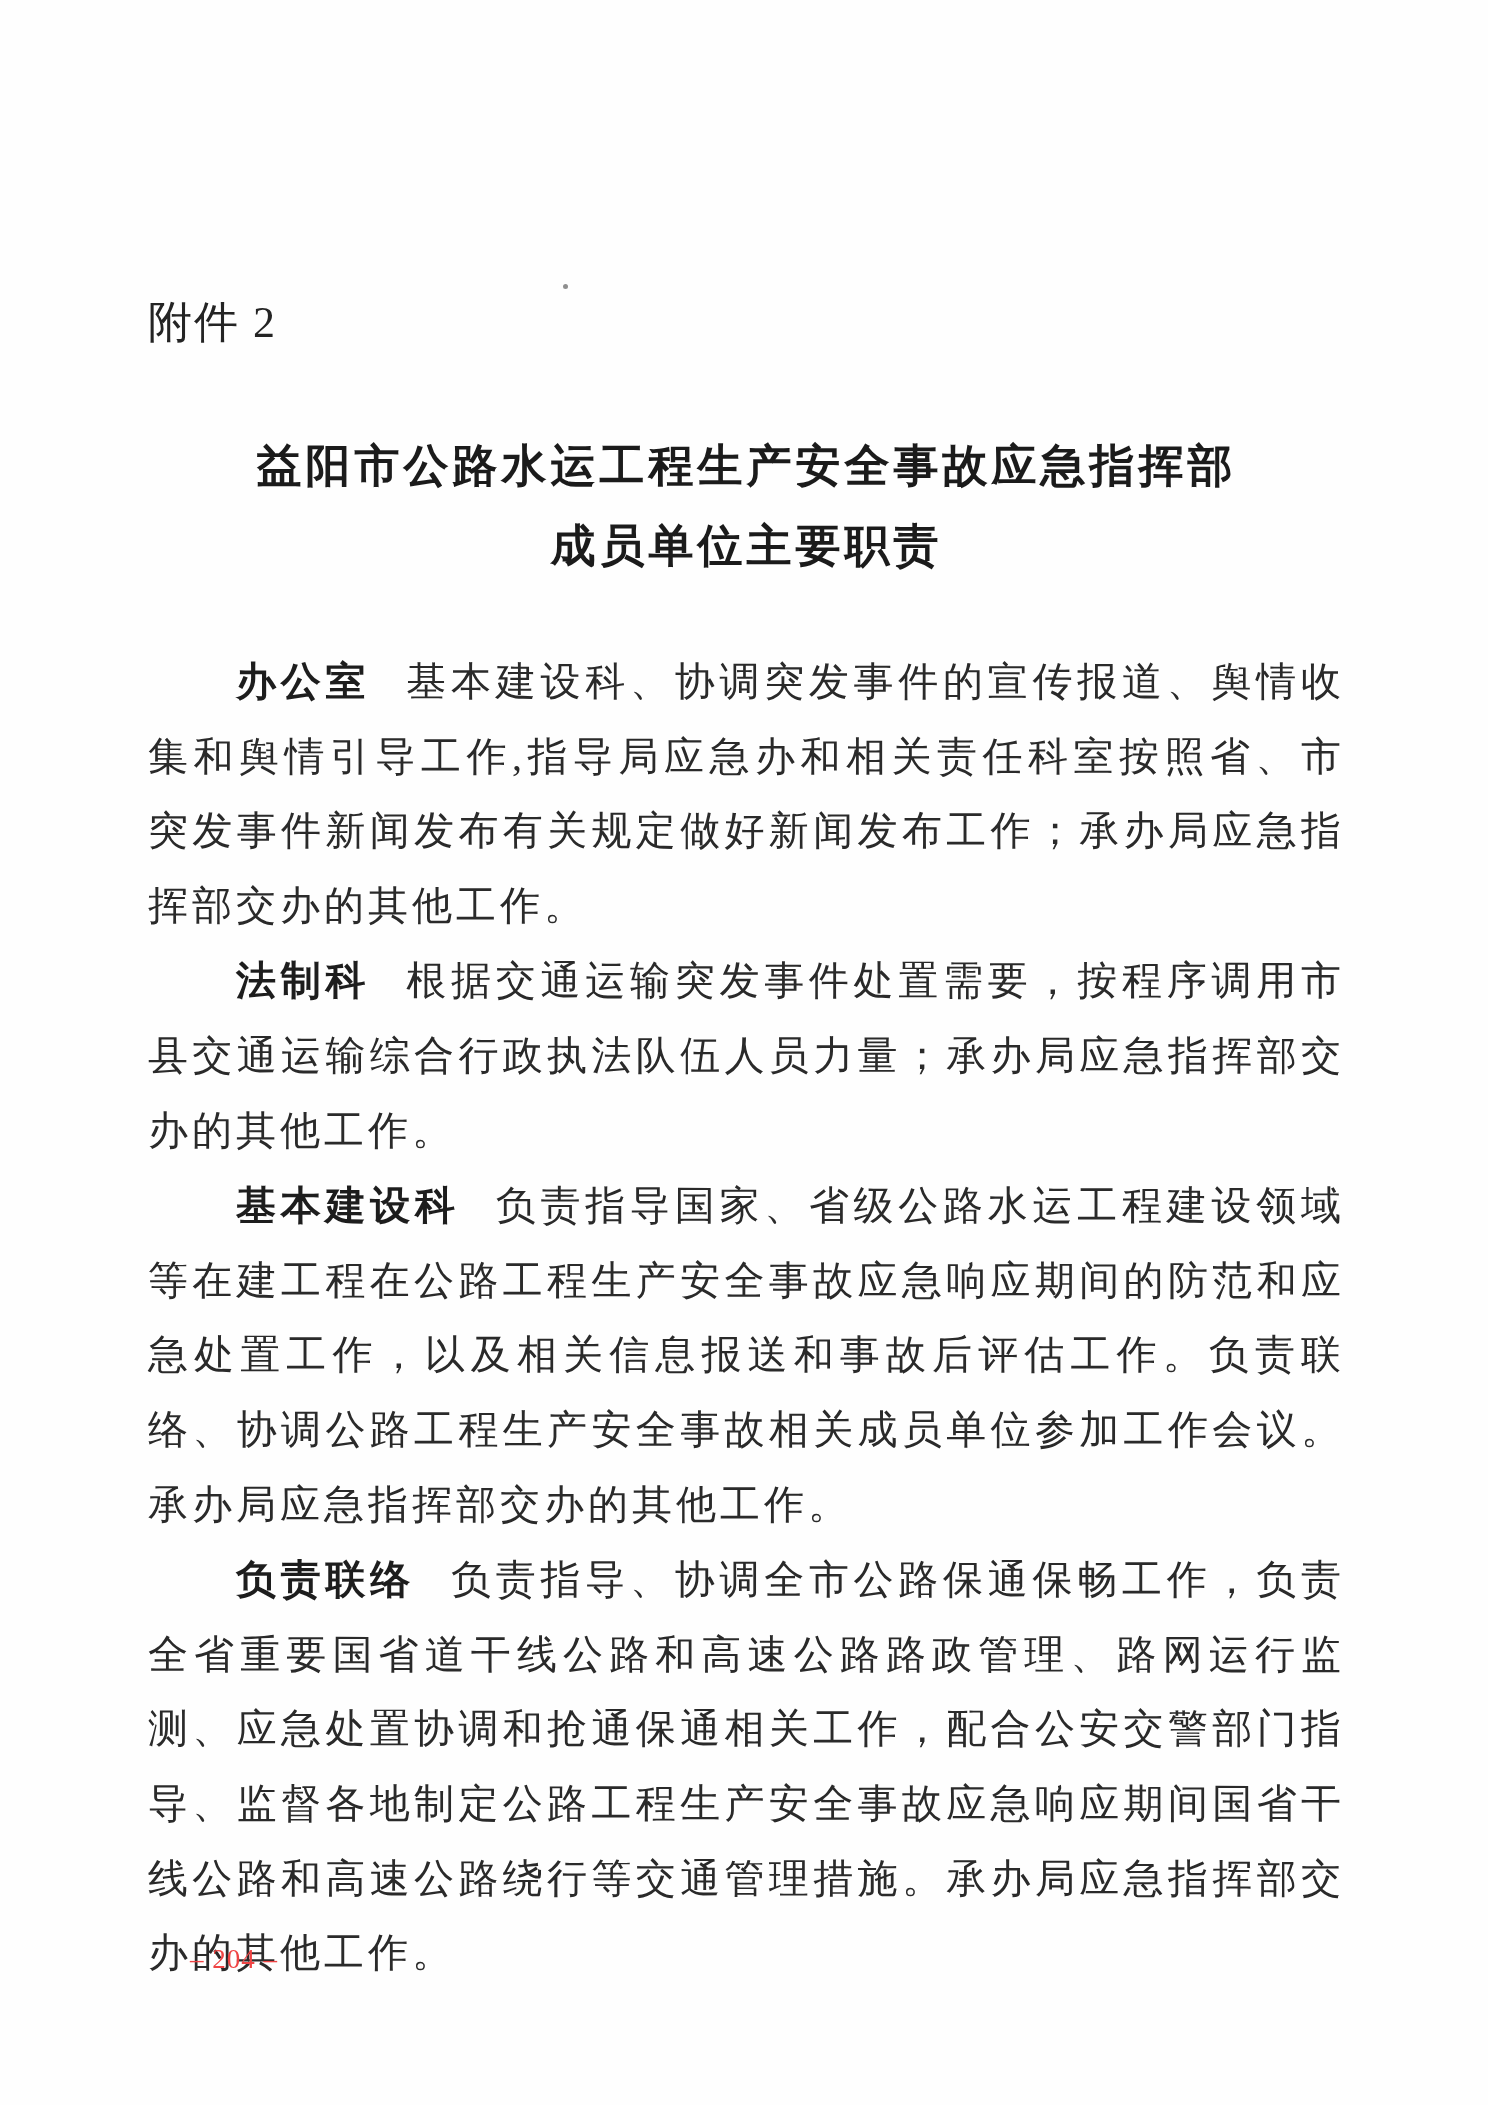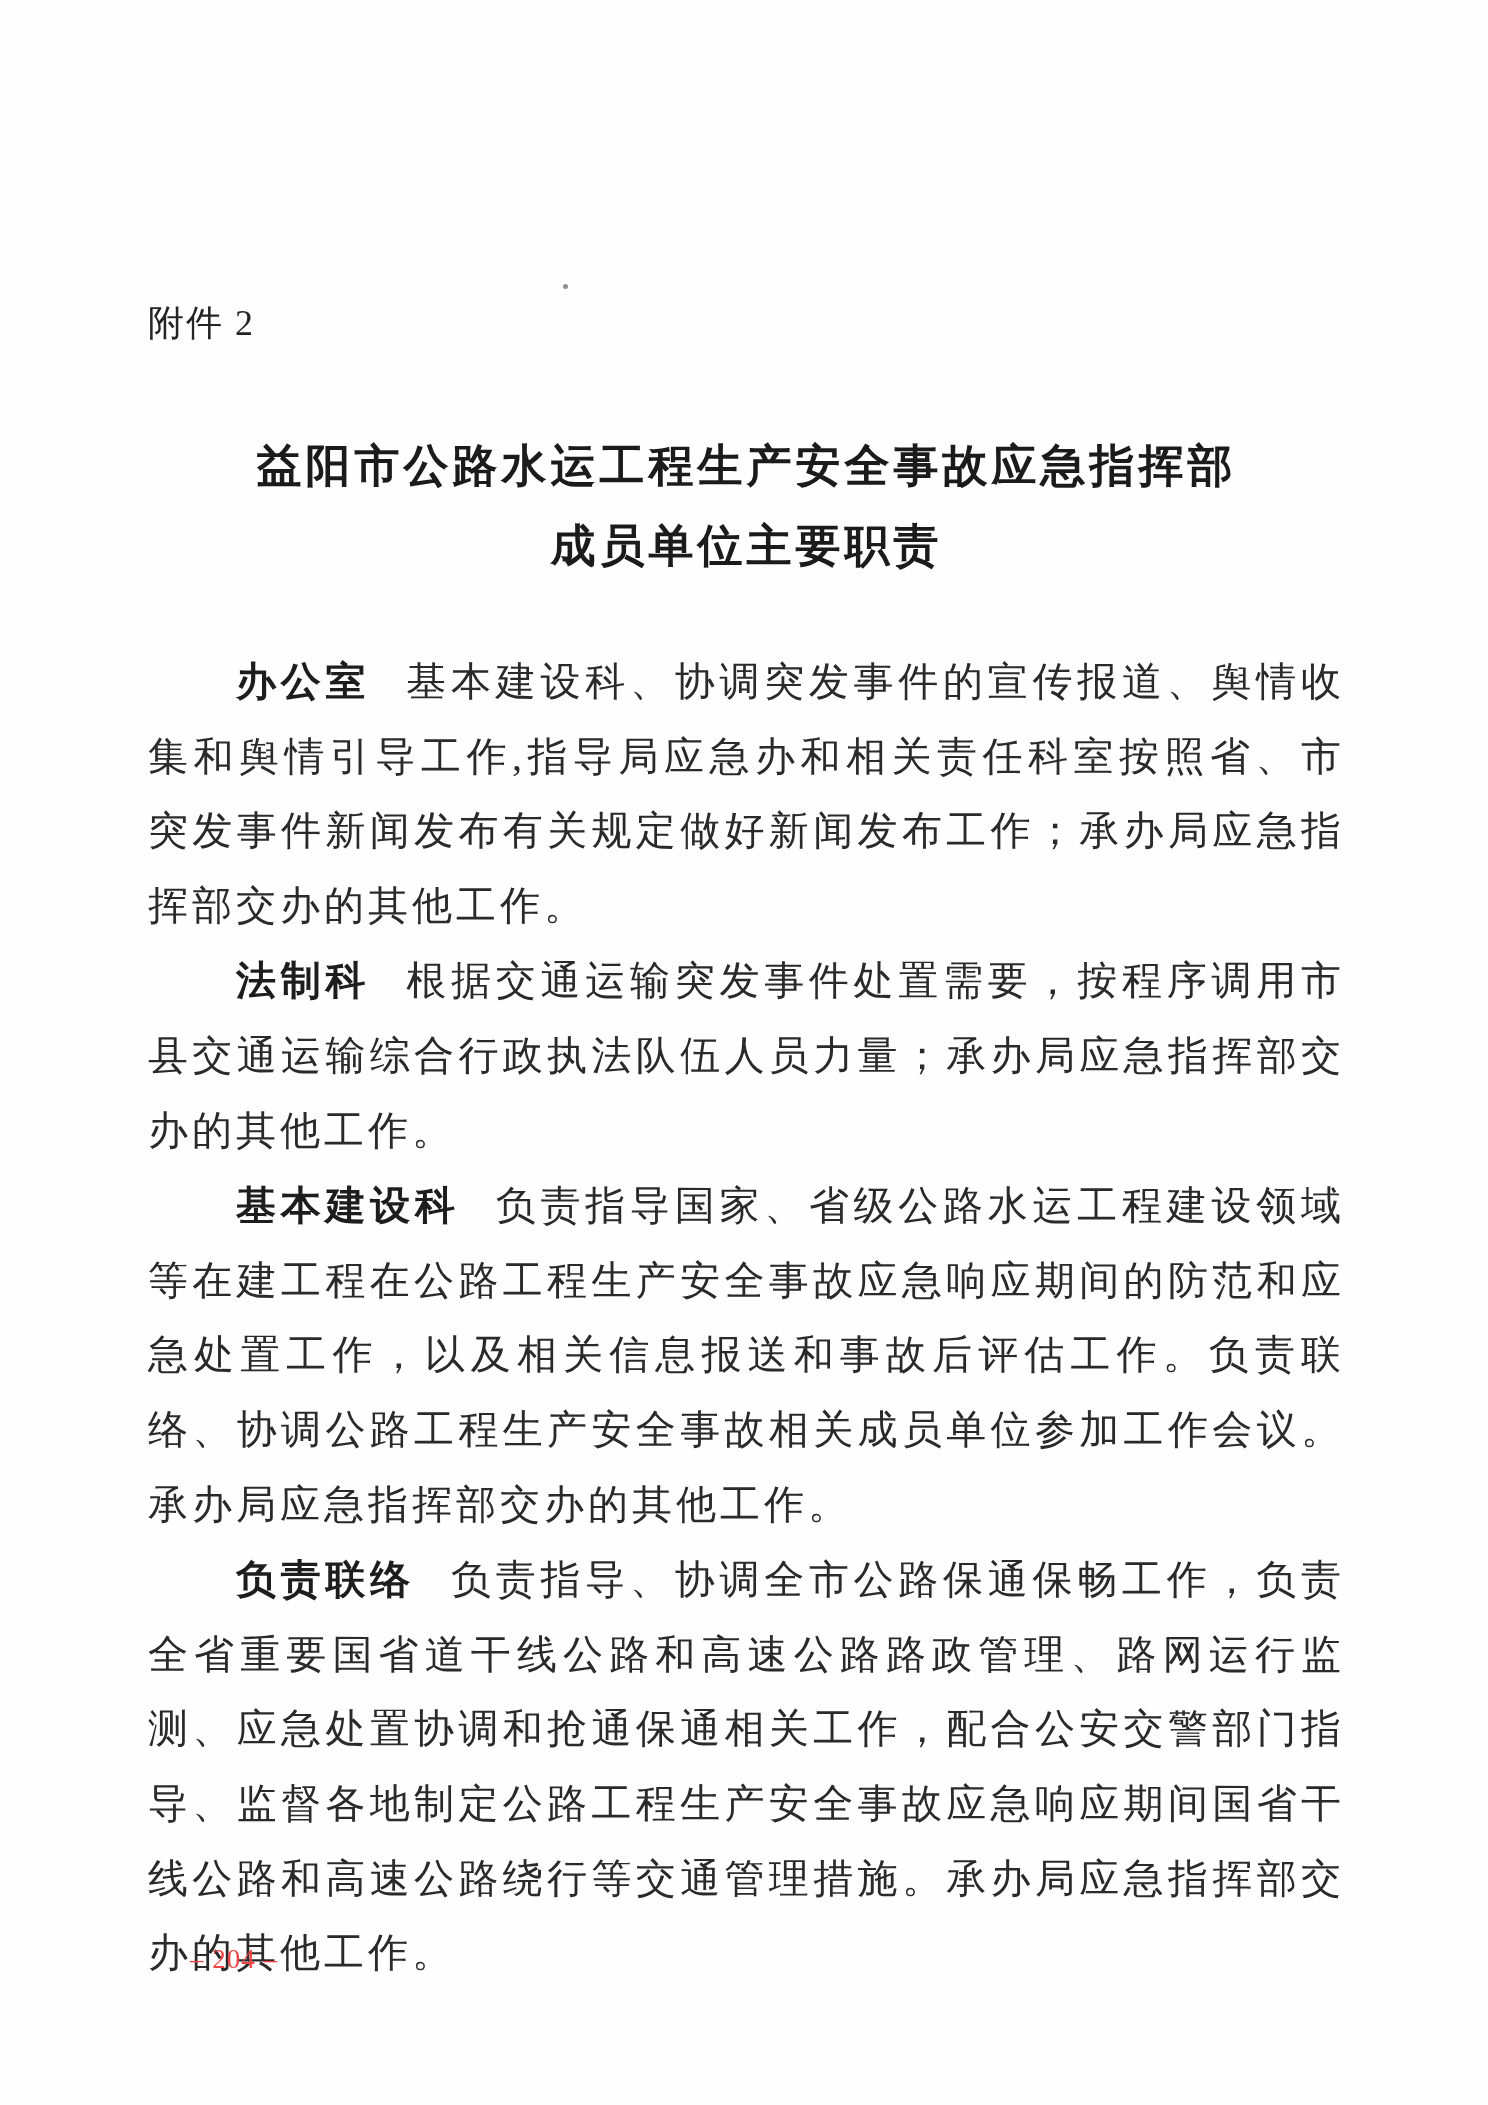--- a/index.html
+++ b/index.html
@@ -9,21 +9,21 @@
     height:2105px;
     margin:0 auto;
     background:#fefefe;
     box-sizing:border-box;
     padding:298px 143px 0 148px;
     font-family:"Liberation Serif","DejaVu Serif",serif;
     color:#242424;
     overflow:hidden;
   }
   .attachment-label{
-    font-size:36px;
+    font-size:44px;
     line-height:50px;
     letter-spacing:2px;
     font-family:Liberation Serif, serif;
   }
   .doc-title{
     margin-top:78px;
     text-align:center;
     font-weight:700;
     font-size:45px;
     line-height:80px;

